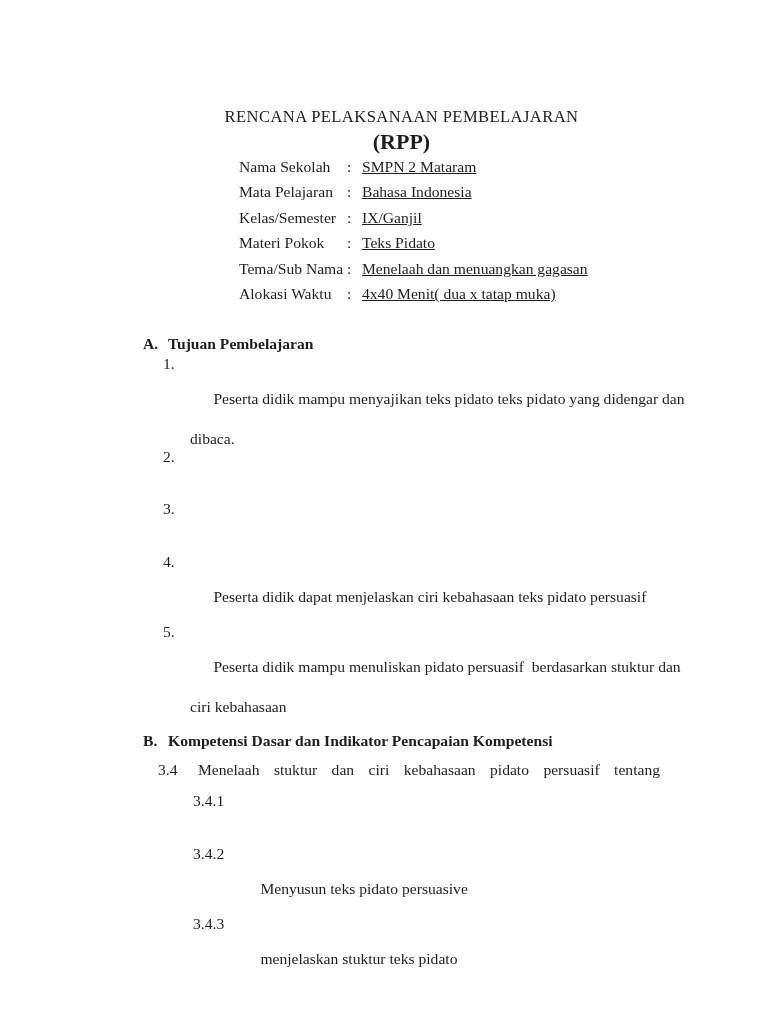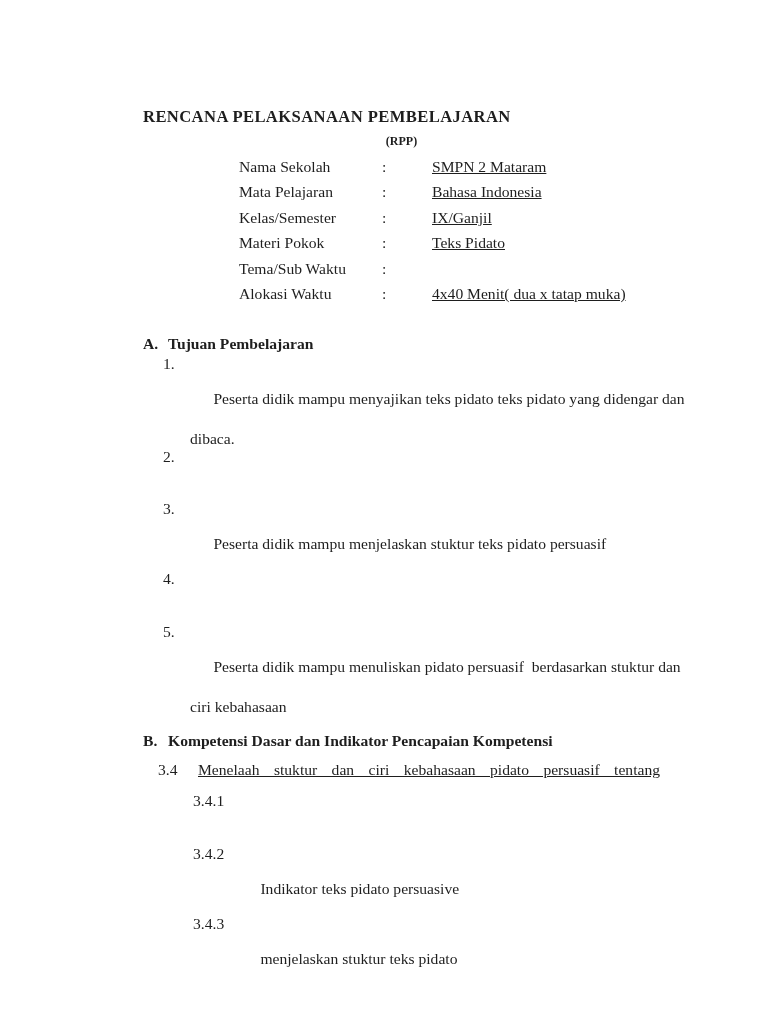--- a/index.html
+++ b/index.html
@@ -13,55 +13,54 @@
     color: #1e1e1e;
     font-size: 15.6px;
   }
   .content {
     position: absolute;
     left: 143px;
     top: 104px;
     width: 517px;
   }
   .doc-title {
-    text-align: left;
-    font-weight: bold;
+    text-align: center;
+    font-weight: normal;
     font-size: 16.6px;
     line-height: 25px;
     letter-spacing: 0.4px;
   }
   .doc-subtitle {
     text-align: center;
     font-weight: bold;
-    font-size: 12px;
+    font-size: 22px;
     line-height: 25px;
   }
   .meta { margin-left: 96px; }
-  .meta-row { display: flex; line-height: 25.4px; gap: 35px; }
+  .meta-row { display: flex; line-height: 25.4px; }
   .meta-label { width: 108px; flex: 0 0 108px; }
   .meta-colon { width: 15px; flex: 0 0 15px; }
   .meta-value { white-space: pre-wrap; text-decoration: underline; }
 
   .sec-heading {
     font-weight: bold;
     display: flex;
     line-height: 20px;
   }
   .sec-heading .hmark { width: 25px; flex: 0 0 25px; }
 
   .line {
     position: relative;
     line-height: 17.5px;
     white-space: pre;
   }
   .just {
     white-space: normal;
     text-align: justify;
     text-align-last: justify;
-    text-decoration: underline;
   }
   .num { position: absolute; top: 0; white-space: pre; }
 
   
   .a-item  { padding-left: 47px; }
   .a-item .num { left: 20px; }
   .a-cont  { padding-left: 47px; margin-top: 5.5px; }
 
   
   .kd-line1 { padding-left: 55px; }
@@ -104,22 +103,23 @@
         <span class="meta-label">Kelas/Semester</span>
         <span class="meta-colon">:</span>
         <span class="meta-value">IX/Ganjil</span>
       </div>
       <div class="meta-row">
         <span class="meta-label">Materi Pokok</span>
         <span class="meta-colon">:</span>
         <span class="meta-value">Teks Pidato</span>
       </div>
       <div class="meta-row">
-        <span class="meta-label">Tema/Sub Waktu</span>
+        <span class="meta-label">Tema/Sub Nama</span>
         <span class="meta-colon">:</span>
+        <span class="meta-value">Menelaah dan menuangkan gagasan</span>
       </div>
       <div class="meta-row">
         <span class="meta-label">Alokasi Waktu</span>
         <span class="meta-colon">:</span>
         <span class="meta-value">4x40 Menit( dua x tatap muka)</span>
       </div>
     </div>
 
     <div class="sec-heading mt-sec-a">
       <span class="hmark">A.</span>
@@ -130,24 +130,24 @@
       <span class="num">1.</span>
       <span>Peserta didik mampu menyajikan teks pidato teks pidato yang didengar dan</span>
     </div>
     <div class="line a-cont">dibaca.</div>
 
     <div class="line a-item">
       <span class="num">2.</span>
     </div>
     <div class="line a-item">
       <span class="num">3.</span>
-      <span>Peserta didik mampu menjelaskan stuktur teks pidato persuasif</span>
     </div>
     <div class="line a-item">
       <span class="num">4.</span>
+      <span>Peserta didik dapat menjelaskan ciri kebahasaan teks pidato persuasif</span>
     </div>
     <div class="line a-item">
       <span class="num">5.</span>
       <span>Peserta didik mampu menuliskan pidato persuasif  berdasarkan stuktur dan</span>
     </div>
     <div class="line a-cont">ciri kebahasaan</div>
 
     <div class="sec-heading mt-sec-b">
       <span class="hmark">B.</span>
       <span>Kompetensi Dasar dan Indikator Pencapaian Kompetensi</span>
@@ -155,21 +155,21 @@
 
     <div class="line kd-line1 just mt-kd34">
       <span class="num">3.4</span><span>Menelaah stuktur dan ciri kebahasaan pidato persuasif tentang</span>
     </div>
 
     <div class="line ind mt-ind34">
       <span class="num">3.4.1</span>
     </div>
     <div class="line ind">
       <span class="num">3.4.2</span>
-      <span>Indikator teks pidato persuasive</span>
+      <span>Menyusun teks pidato persuasive</span>
     </div>
     <div class="line ind">
       <span class="num">3.4.3</span>
       <span>menjelaskan stuktur teks pidato</span>
     </div>
 
   </div>
 </div>
 
 </body></html>

